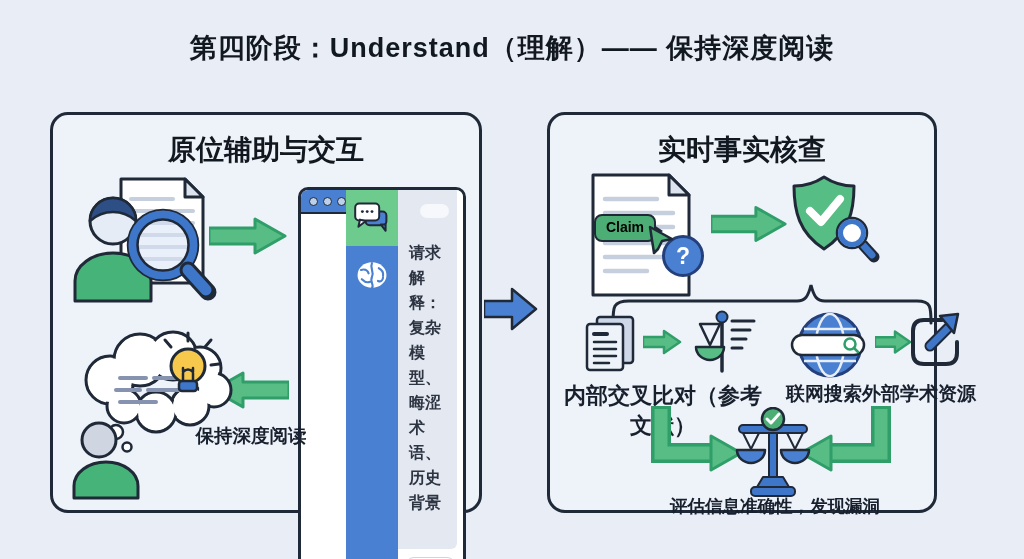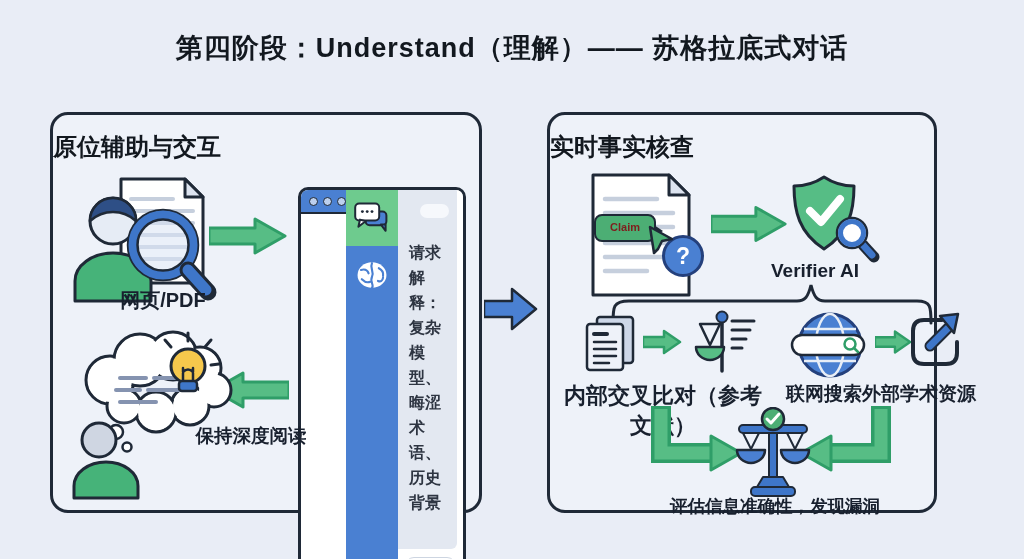--- a/index.html
+++ b/index.html
@@ -16,21 +16,21 @@
     text-align:center; font-size:27px; font-weight:800; letter-spacing:1px; color:#12181f;
   }
   .panel {
     position:absolute; top:112px; height:401px;
     background:#eef2f9; border:3px solid #1f2937; border-radius:18px;
   }
   #left-panel  { left:50px;  width:432px; }
   #right-panel { left:547px; width:390px; }
   .panel-title {
     position:absolute; top:16px; left:0; width:100%;
-    text-align:left; font-size:24px; font-weight:800; color:#12181f;
+    text-align:center; font-size:28px; font-weight:800; color:#12181f;
   }
   .lbl { position:absolute; font-weight:700; color:#18202e; text-align:center; }
 
   
   .browser {
     position:absolute; left:245px; top:72px; width:168px; height:399px;
     background:#fff; border:3px solid #1f2937; border-radius:10px; overflow:hidden;
     display:flex; flex-direction:row;
   }
   .browser-titlebar {
@@ -46,36 +46,36 @@
   .chat-area { flex:1; background:#e3e8f1; margin-right:6px; position:relative; border-radius:0 0 6px 0; }
   .msg-bubble { position:absolute; top:14px; left:22px; right:8px; height:14px; background:#f6f8fc; border-radius:8px; }
   .chat-text { position:absolute; top:50px; left:11px; right:2px; font-size:16px; font-weight:800; color:#2e3542; line-height:25px; }
   .input-row { height:34px; background:#fff; display:flex; align-items:center; justify-content:center; flex:none; }
   .input-pill { width:78%; height:18px; background:#fff; border:1.5px solid #cdd5e1; border-radius:10px; }
 
   
   .claim-pill {
     position:absolute; left:44px; top:99px; width:62px; height:28px;
     background:#4cae74; border:2.5px solid #1f2937; border-radius:8px;
-    color:#7f1d1d; font-size:11px; font-weight:800; text-align:center; line-height:23px; z-index:3;
+    color:#000000; font-size:14px; font-weight:800; text-align:center; line-height:23px; z-index:3;
   }
   .claim-pill::after {
     content:""; position:absolute; right:-9px; top:9px;
     border-top:6px solid transparent; border-bottom:6px solid transparent; border-left:9px solid #1f2937;
   }
   .q-circle {
     position:absolute; left:112px; top:120px; width:42px; height:42px; border-radius:50%;
     background:#4a80d2; border:3px solid #24407c; color:#fff;
     font-size:23px; font-weight:800; text-align:center; line-height:36px; z-index:2;
   }
 </style>
 </head>
 <body>
 
-<div class="main-title">第四阶段：Understand（理解）—— 苏格拉底式对话</div>
+<div class="main-title">第四阶段：Understand（理解）—— 保持深度阅读</div>
 
 <div class="panel" id="left-panel">
   <div class="panel-title">原位辅助与交互</div>
 
   <svg class="abs" style="left:8px;top:58px" width="170" height="142" viewBox="0 0 170 142">
     <path d="M60,6 h64 l18,18 v86 h-82 z" fill="#ffffff" stroke="#1f2937" stroke-width="3" stroke-linejoin="round"></path>
     <path d="M124,6 l18,18 h-18 z" fill="#dde4f0" stroke="#1f2937" stroke-width="3" stroke-linejoin="round"></path>
     <g stroke="#c6cfdd" stroke-width="4" stroke-linecap="round">
       <line x1="70" y1="26" x2="112" y2="26"></line>
         <line x1="70" y1="38" x2="132" y2="38"></line>
@@ -86,21 +86,20 @@
     </g>
     <circle cx="52" cy="48" r="23" fill="#e6ecf5" stroke="#1f2937" stroke-width="3"></circle>
     <path d="M29,48 a23,23 0 0 1 46,0 q-10,-9 -23,-9 q-13,0 -23,9 z" fill="#2e4f86" stroke="#1f2937" stroke-width="2.5" stroke-linejoin="round"></path>
     <path d="M14,128 v-20 a38,28 0 0 1 76,0 v20 z" fill="#46b379" stroke="#1f2937" stroke-width="3" stroke-linejoin="round"></path>
     <circle cx="102" cy="72" r="35" fill="none" stroke="#1f2937" stroke-width="2.5"></circle>
     <circle cx="102" cy="72" r="30" fill="#d9e4f4" fill-opacity="0.55" stroke="#3e76c9" stroke-width="9"></circle>
     <circle cx="102" cy="72" r="25.5" fill="none" stroke="#1f2937" stroke-width="2.5"></circle>
     <line x1="127" y1="97" x2="147" y2="119" stroke="#1f2937" stroke-width="17" stroke-linecap="round"></line>
     <line x1="127" y1="97" x2="145" y2="117" stroke="#3e76c9" stroke-width="11" stroke-linecap="round"></line>
   </svg>
-  <div class="lbl" style="left:40px;top:172px;width:140px;font-size:20px">网页/PDF</div>
 
   <svg class="abs" style="left:156px;top:102px" width="80" height="38" viewBox="0 0 80 38">
     <polygon points="0,11 46,11 46,2 76,19 46,36 46,27 0,27" fill="#57bd85" stroke="#2f9e68" stroke-width="3" stroke-linejoin="round"></polygon>
   </svg>
 
   <div class="browser">
     <div class="browser-titlebar">
       <span class="tdot"></span>
       <span class="tdot"></span>
       <span class="tdot"></span>
@@ -233,21 +232,20 @@
   </svg>
 
   <svg class="abs" style="left:230px;top:56px" width="100" height="100" viewBox="0 0 100 100">
     <path d="M44,6 C53,12 64,15 74,15 C74,40 69,62 44,78 C19,62 14,40 14,15 C24,15 35,12 44,6 Z" fill="#56bd85" stroke="#1f2937" stroke-width="3" stroke-linejoin="round"></path>
     <path d="M30,40 L41,51 L60,28" stroke="#ffffff" stroke-width="8" fill="none" stroke-linecap="round" stroke-linejoin="round"></path>
     <line x1="83" y1="74" x2="94" y2="86" stroke="#1f2937" stroke-width="11" stroke-linecap="round"></line>
     <line x1="83" y1="74" x2="92" y2="84" stroke="#3e76c9" stroke-width="7" stroke-linecap="round"></line>
     <circle cx="72" cy="62" r="15" fill="#ffffff" stroke="#1f2937" stroke-width="2.5"></circle>
     <circle cx="72" cy="62" r="11.5" fill="#ffffff" stroke="#3e76c9" stroke-width="5"></circle>
   </svg>
-  <div class="lbl" style="left:205px;top:145px;width:120px;font-size:19px">Verifier AI</div>
 
   <svg class="abs" style="left:59px;top:162px" width="326" height="48" viewBox="0 0 326 48">
     <path d="M4,46 C4,30 4,24 20,24 L188,24 C196,24 199,20 202,8 C205,20 208,24 216,24 L308,24 C322,24 322,30 322,46" fill="none" stroke="#1f2937" stroke-width="3" stroke-linecap="round"></path>
   </svg>
 
   <svg class="abs" style="left:35px;top:200px" width="52" height="58" viewBox="0 0 52 58">
     <rect x="12" y="2" width="36" height="46" rx="3" fill="#cdd7e8" stroke="#1f2937" stroke-width="2.5"></rect>
     <rect x="2" y="9" width="36" height="46" rx="3" fill="#eef2f9" stroke="#1f2937" stroke-width="2.5"></rect>
     <g stroke="#1f2937" stroke-linecap="round">
       <line x1="9" y1="19" x2="22" y2="19" stroke-width="4"></line>

